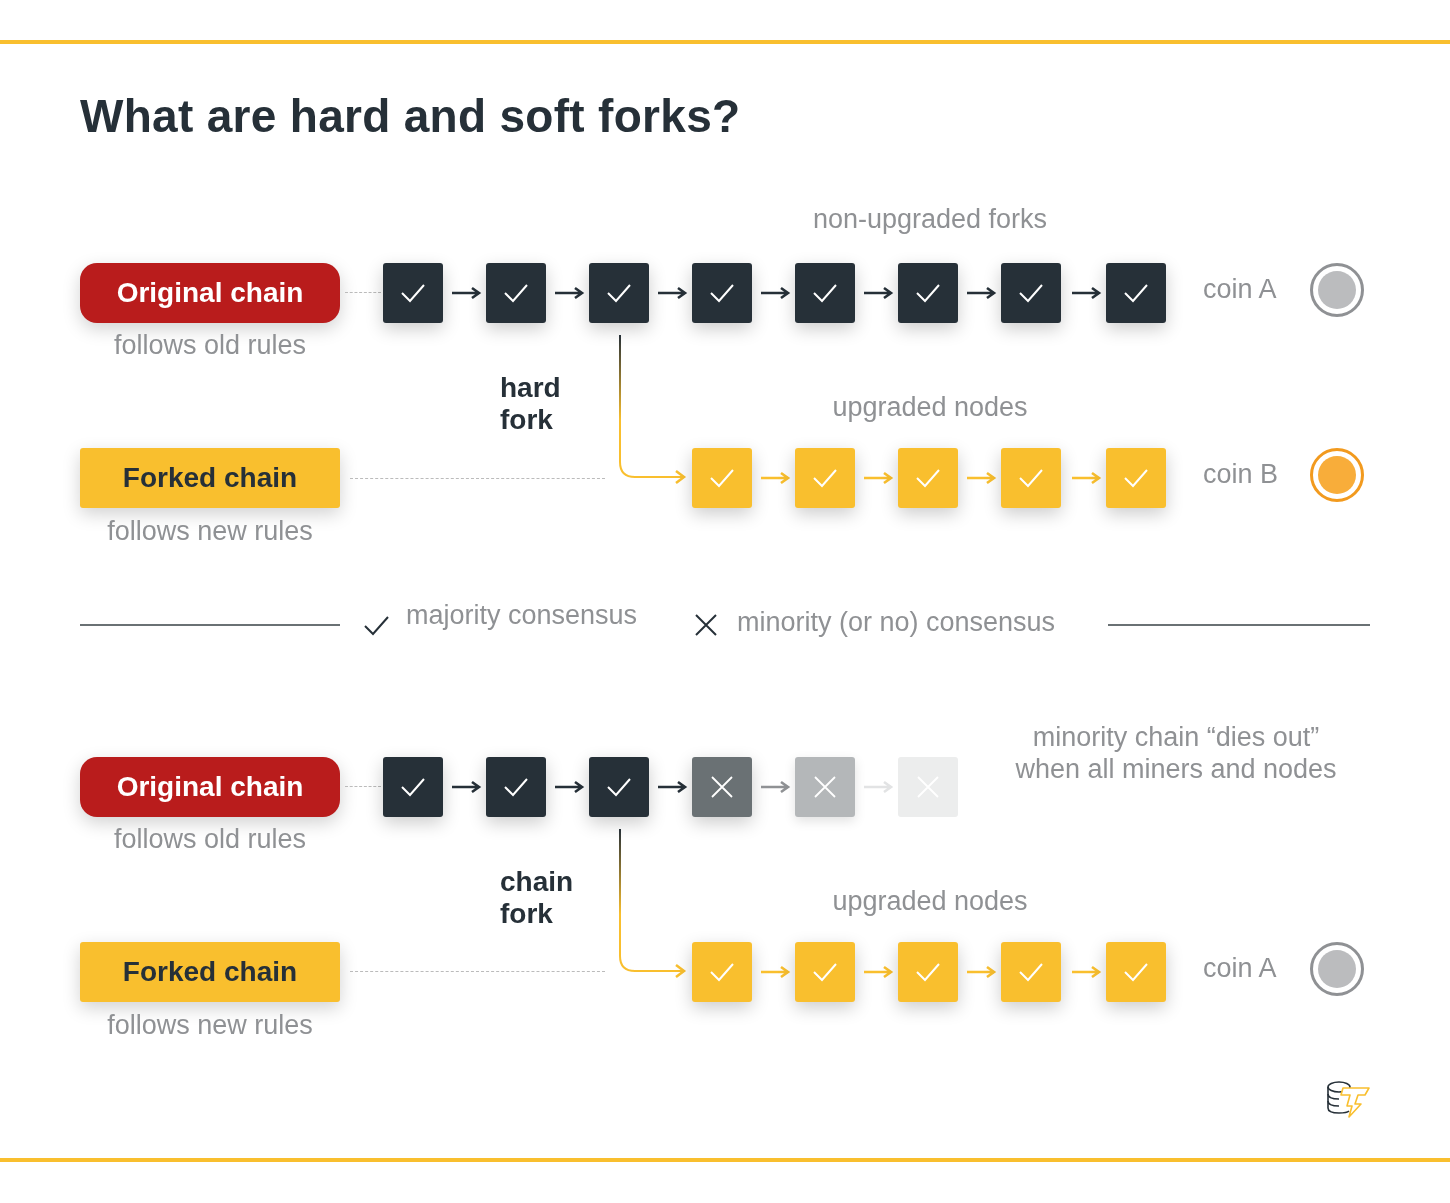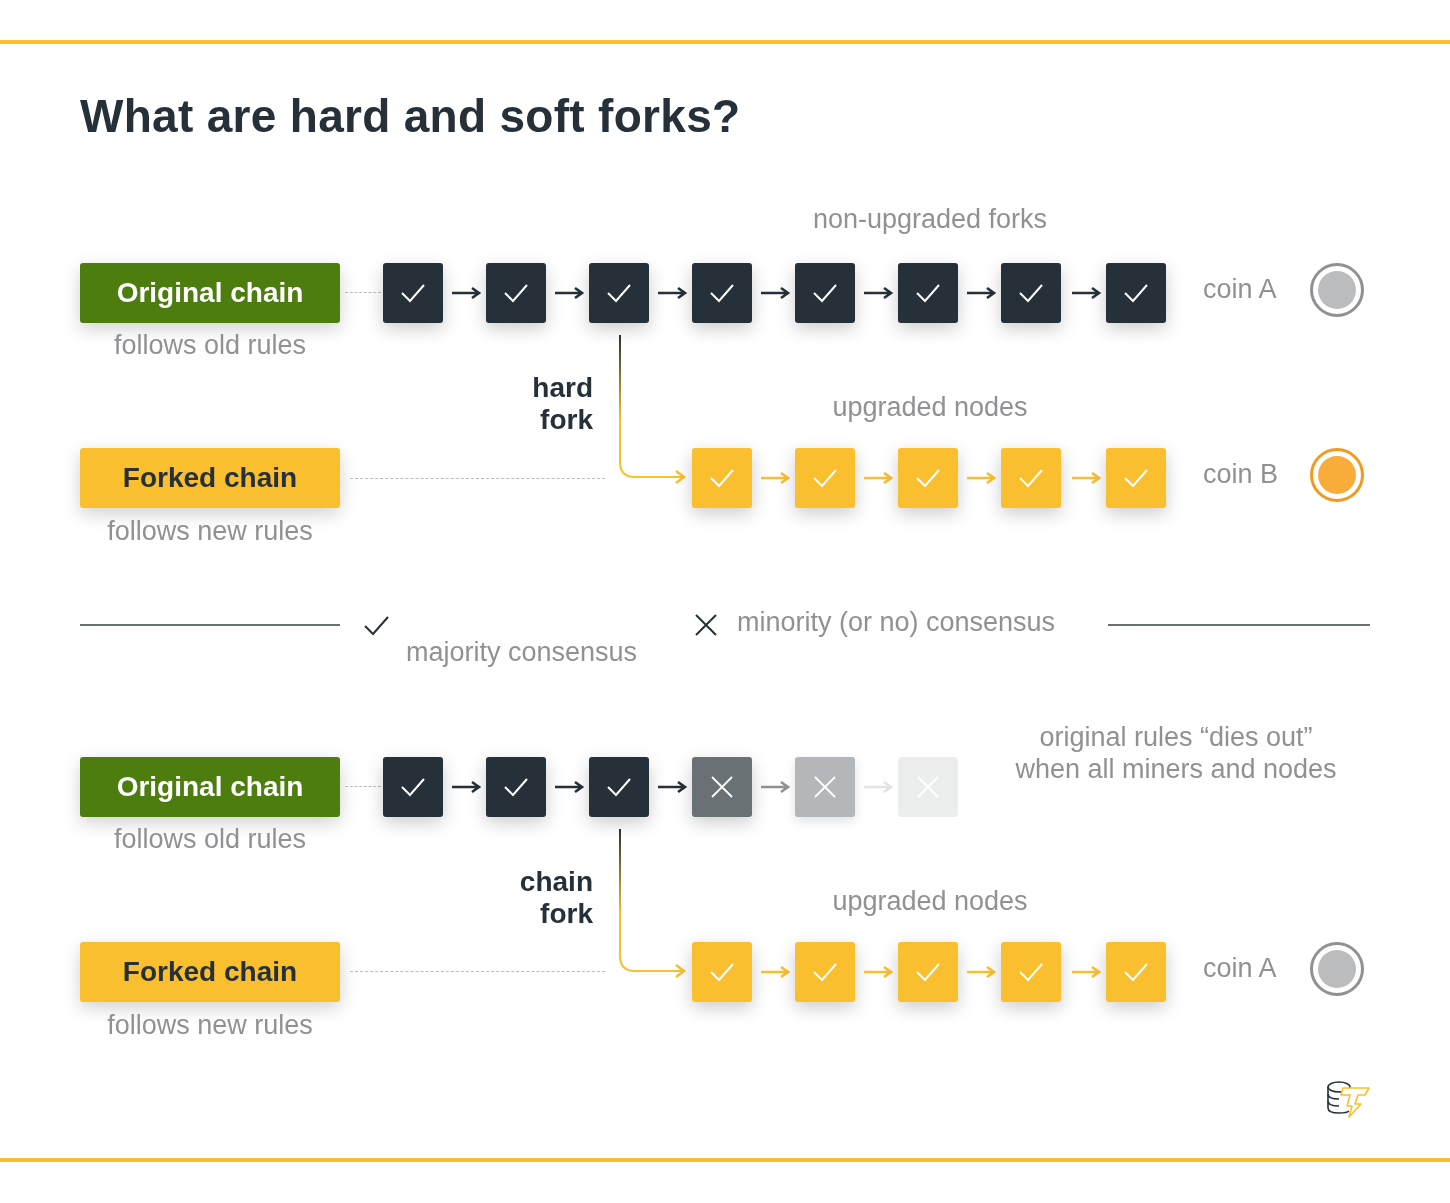--- a/index.html
+++ b/index.html
@@ -4,35 +4,35 @@
 <style>
   html, body { margin:0; padding:0; }
   body { width:1450px; height:1203px; background:#ffffff; position:relative; overflow:hidden;
          font-family:"Liberation Sans", "DejaVu Sans", sans-serif; color:#263038; }
   .abs { position:absolute; }
   .rule { position:absolute; left:0; width:1450px; height:4px; background:#f9bf2e; }
   .title { left:80px; top:78px; font-size:46px; font-weight:bold; color:#263038; letter-spacing:0.3px; white-space:nowrap;margin-top:11px; }
   .chain-label { position:absolute; left:80px; width:260px; height:60px; border-radius:3px;
                  display:flex; align-items:center; justify-content:center;
                  font-size:28px; font-weight:bold; box-shadow:0 6px 18px rgba(0,0,0,0.18); }
-  .chain-label.dark { background:#4d7c0f; color:#ffffff; }
+  .chain-label.dark { background:#b91c1c; color:#ffffff;border-radius:17px; }
   .chain-label.gold { background:#f9bf2e; color:#263038; }
   .sub { position:absolute; left:80px; width:260px; text-align:center; font-size:27px; color:#8f9194; white-space:nowrap; }
   .block { position:absolute; width:60px; height:60px; border-radius:3px;
            display:flex; align-items:center; justify-content:center; box-shadow:0 6px 18px rgba(0,0,0,0.2); }
   .block svg { width:30px; height:30px; }
   .b-dark { background:#263038; }
   .b-gold { background:#f9bf2e; }
   .b-grey1 { background:#6a7174; }
   .b-grey2 { background:#b4b7b9; box-shadow:0 4px 12px rgba(0,0,0,0.12); }
   .b-grey3 { background:#eceded; box-shadow:none; }
   .arrow { position:absolute; width:34px; height:14px; }
   .dots { position:absolute; height:0; border-top:1px dashed #bbbbbb; }
   .note { position:absolute; font-size:27px; color:#8f9194; white-space:nowrap; text-align:center; }
-  .fork-label { position:absolute; font-size:28px; font-weight:bold; color:#263038; text-align:right; line-height:32px; }
+  .fork-label { position:absolute; font-size:28px; font-weight:bold; color:#263038; line-height:32px; }
   .coin-label { position:absolute; font-size:27px; color:#8f9194; white-space:nowrap; }
   .coin { position:absolute; width:54px; height:54px; border-radius:50%; box-sizing:border-box; }
   .coin .inner { position:absolute; left:5px; top:5px; right:5px; bottom:5px; border-radius:50%; }
   .legend-line { position:absolute; height:2px; background:#6a7174; }
   .legend-text { position:absolute; font-size:27px; color:#8f9194; white-space:nowrap; }
   .legend-icon { position:absolute; width:28px; height:28px; }
   .logo { position:absolute; left:1325px; top:1078px; width:46px; height:40px; }
 </style>
 </head>
 <body>
@@ -180,21 +180,21 @@
 
 <div class="coin-label" style="left:1203px; top:459px">coin B</div>
 <div class="coin" style="left:1310px; top:448px; border:3px solid #f29a1e;">
     <div class="inner" style="background:#f8ad3a"></div>
   </div>
 
 <div class="legend-line" style="left:80px; top:624px; width:260px;"></div>
 <svg class="legend-icon" style="left:362px; top:611px" viewBox="0 0 28 28">
     <path d="M3 15 L11 23 L26 6" fill="none" stroke="#263038" stroke-width="2"></path>
   </svg>
-<div class="legend-text" style="left:406px; top:637px">majority consensus</div>
+<div class="legend-text" style="left:406px; top:600px">majority consensus</div>
 <svg class="legend-icon" style="left:692px; top:611px" viewBox="0 0 28 28">
     <path d="M4 4 L24 24 M24 4 L4 24" fill="none" stroke="#263038" stroke-width="2"></path>
   </svg>
 <div class="legend-text" style="left:737px; top:607px">minority (or no) consensus</div>
 <div class="legend-line" style="left:1108px; top:624px; width:262px;"></div>
 
 <div class="chain-label dark" style="top:757px">Original chain</div>
 <div class="sub" style="top:824px">follows old rules</div>
 <div class="dots" style="left:345px; width:36px; top:786px;"></div>
 
@@ -240,21 +240,21 @@
       <path d="M3 7 H29 M23 2 L30 7 L23 12" fill="none" stroke="#e2e3e4" stroke-width="2.6"></path>
     </svg>
     <div class="block b-grey3" style="left:898px; top:757px">
       <svg viewBox="0 0 30 30">
         <path d="M5 5 L25 25 M25 5 L5 25" fill="none" stroke="#fff" stroke-width="1.8"></path>
       </svg>
     </div>
   </div>
 
 <div class="note" style="left:990px; top:721px; width:372px; line-height:32px;">
-  <div>original rules “dies out”</div>
+  <div>minority chain “dies out”</div>
   <div>when all miners and nodes</div>
 </div>
 
 <svg class="abs" style="left:600px; top:824px" width="90" height="160">
   <defs>
       <linearGradient id="g2" x1="0" y1="0" x2="0" y2="1">
         <stop offset="0" stop-color="#263038"></stop>
         <stop offset="0.6" stop-color="#f9bf2e"></stop>
       </linearGradient>
     </defs>

